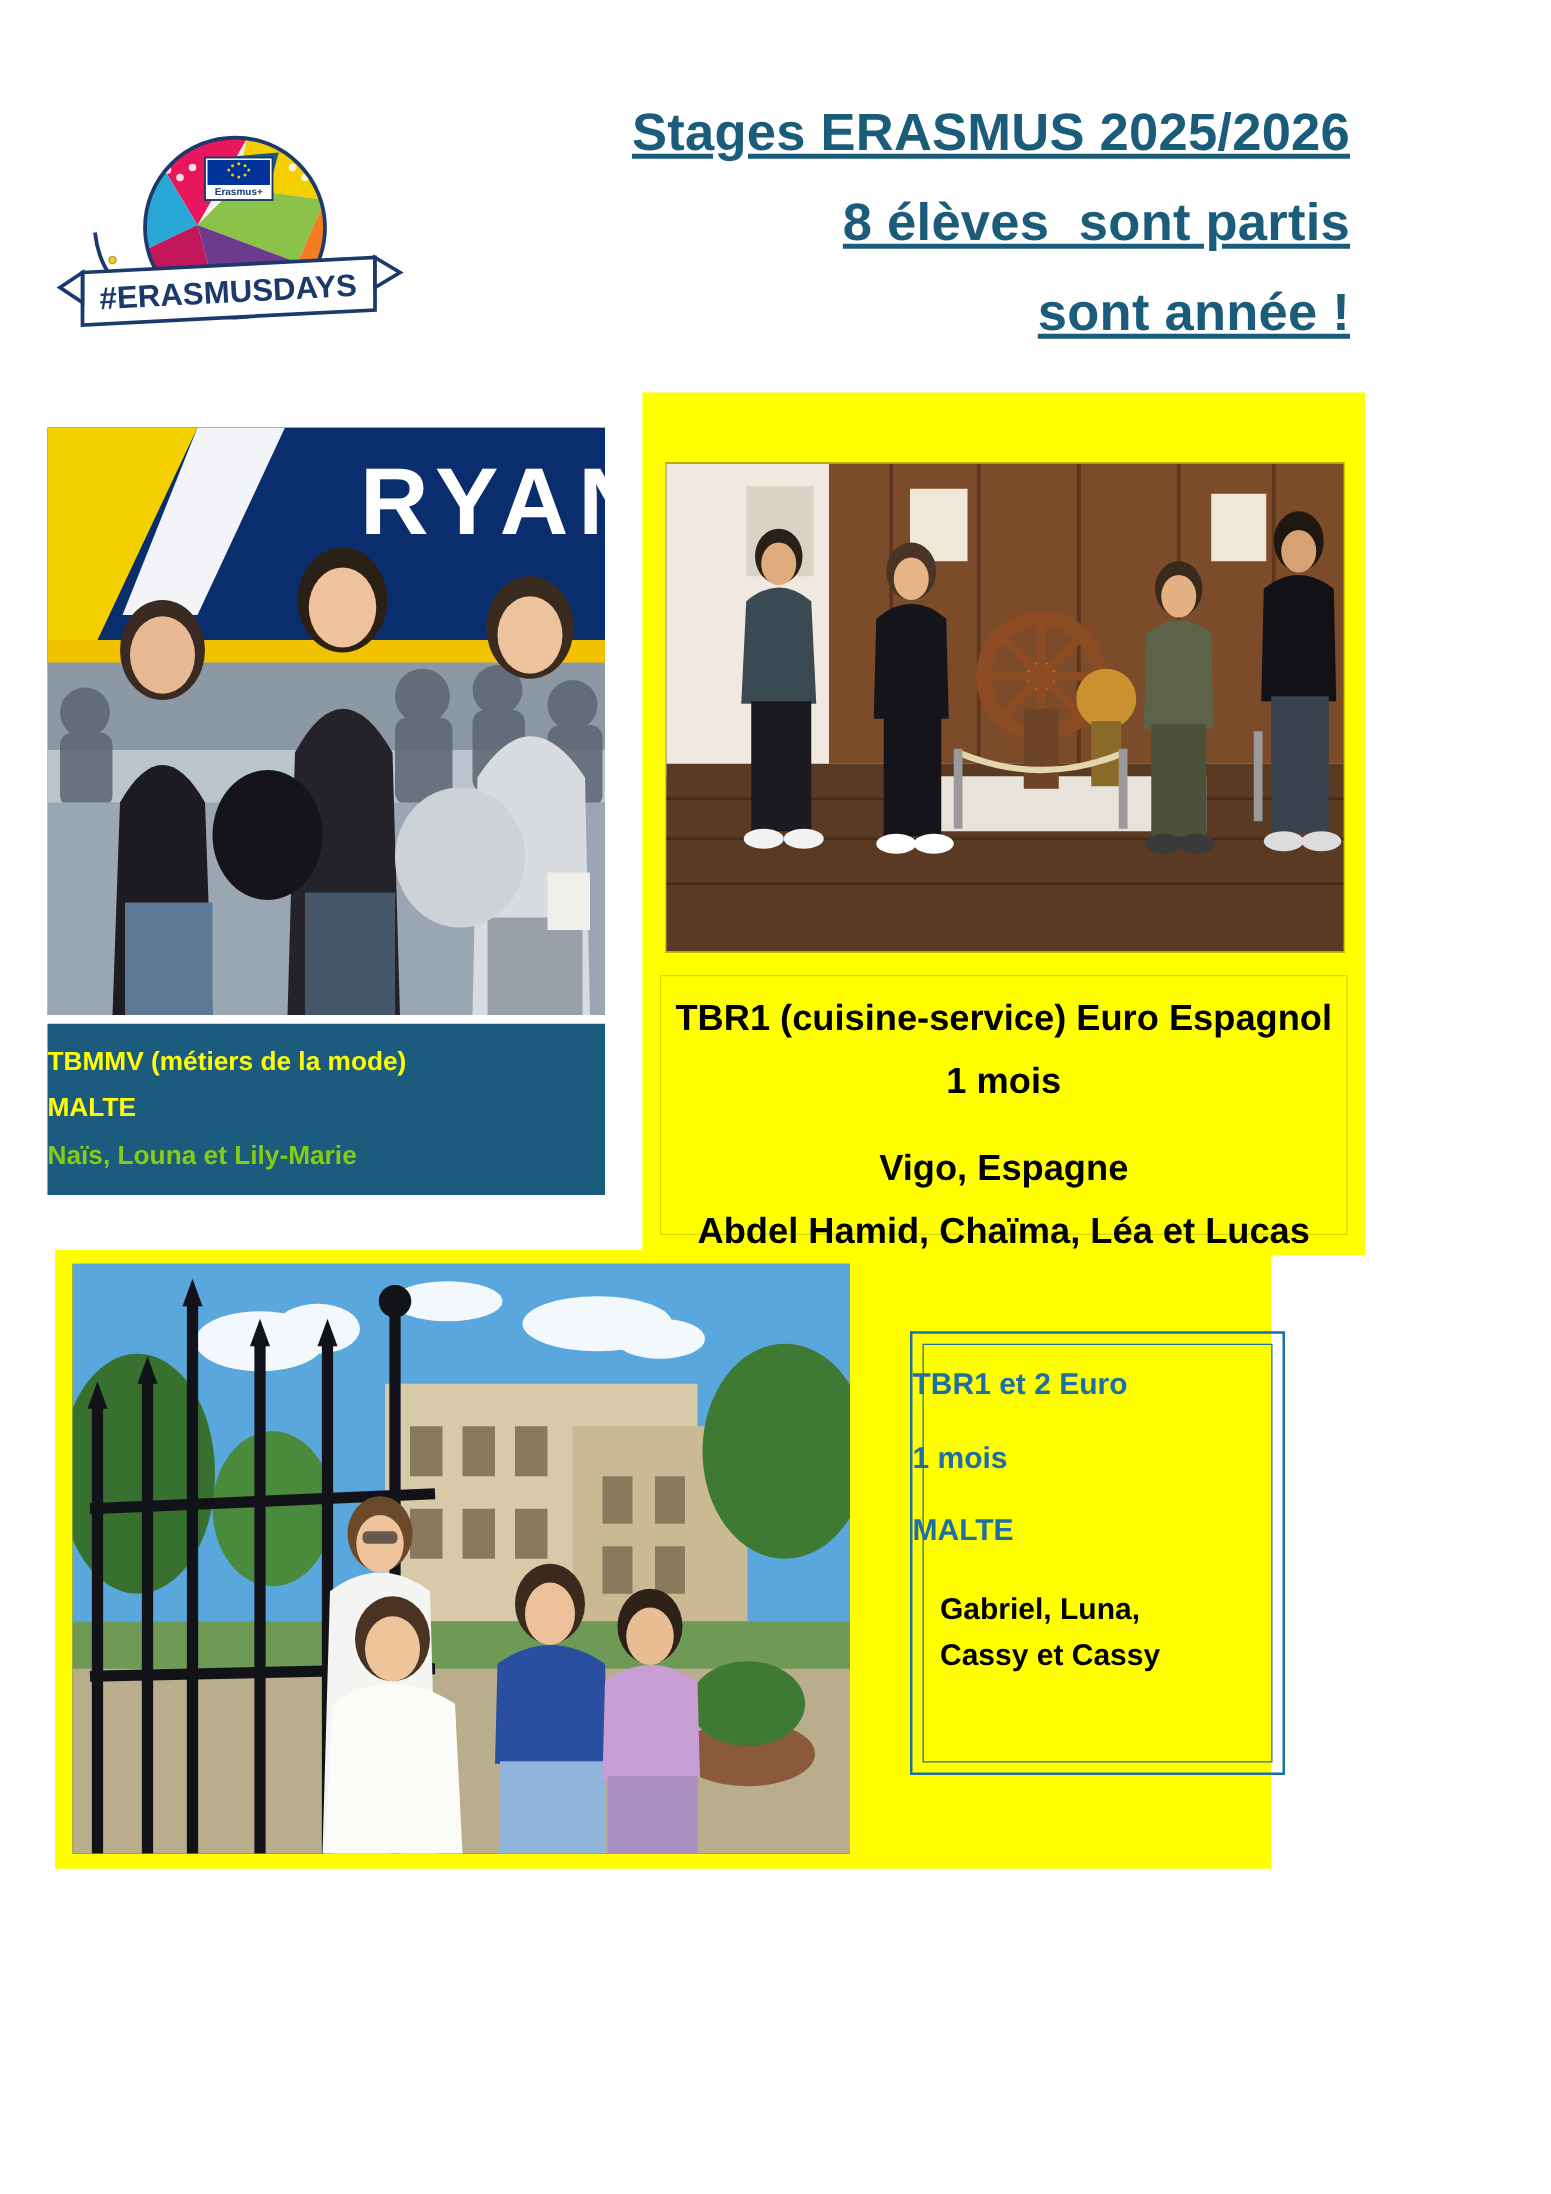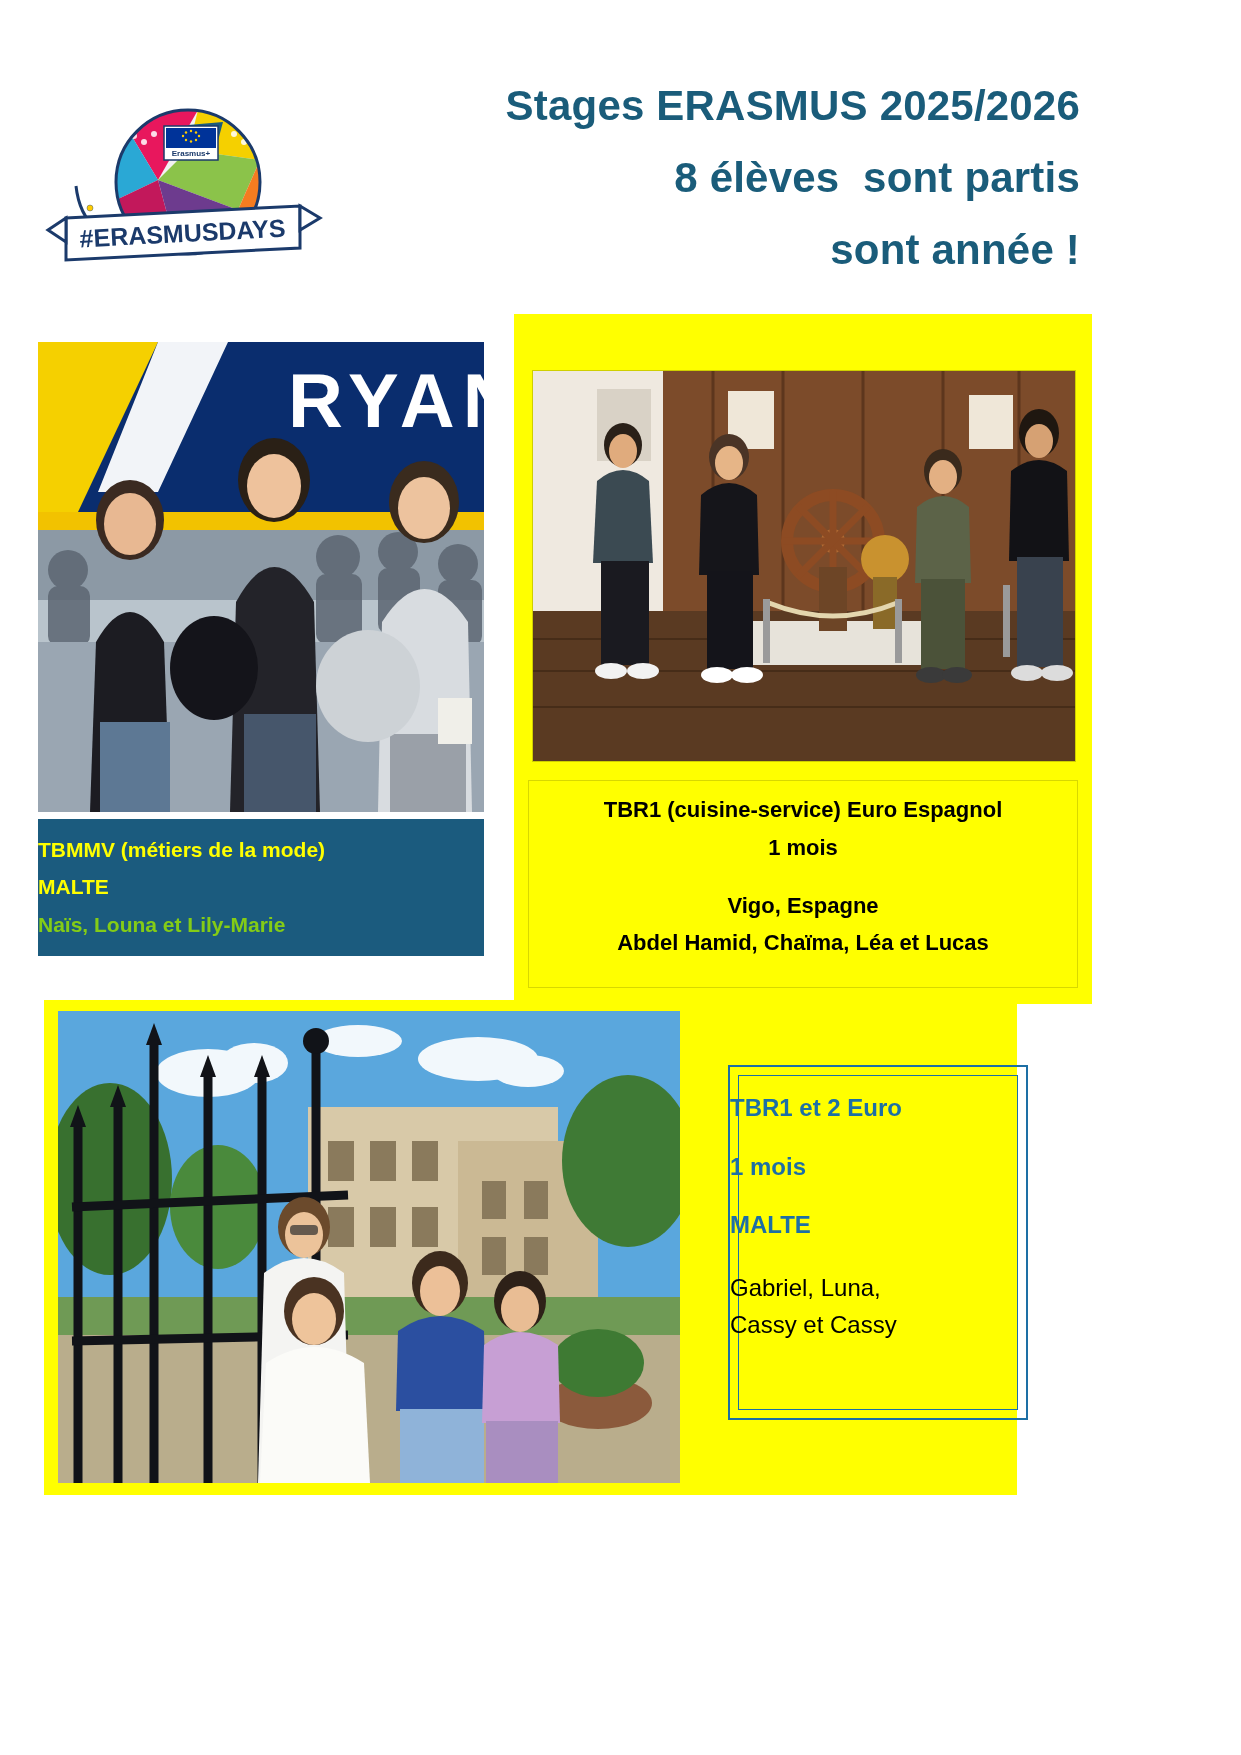--- a/index.html
+++ b/index.html
@@ -37,21 +37,21 @@
     left: 280px;
     top: 70px;
     width: 800px;
     text-align: right;
     color: #1a5c7a;
     font-weight: bold;
     font-size: 42px;
     line-height: 1.72;
     letter-spacing: 0.2px;
   }
-  .title-line { display: block; white-space: pre; }
+  .title-line { display: block; white-space: pre; text-decoration: underline; }
 
   
   .block { position: absolute; box-sizing: border-box; }
 
   
   #block-mode {
     left: 20px;
     top: 330px;
     width: 482px;
     height: 660px;
@@ -102,21 +102,21 @@
     border: 1px solid #cfcf00;
   }
   #block-vigo .caption {
     position: absolute;
     left: 14px;
     top: 466px;
     width: 550px;
     height: 208px;
     color: #000000;
     font-weight: bold;
-    font-size: 22px;
+    font-size: 29px;
     line-height: 1.72;
     text-align: center;
     border: 1px solid #d8d800;
     box-sizing: border-box;
     padding-top: 10px;
   }
   #block-vigo .caption .gap { display:block; height: 20px; }
 
   
   #block-malte {
@@ -158,25 +158,26 @@
     font-weight: bold;
     font-size: 24px;
     line-height: 1.28;
     margin-bottom: 28px;
     position: relative;
     z-index: 2;
   }
   #block-malte .caption .l-black {
     display: block;
     color: #000000;
-    font-weight: normal;
+    font-weight: bold;
     font-size: 24px;
     line-height: 1.55;
     position: relative;
     z-index: 2;
+    margin-left: 22px;
   }
 
   
   .photo svg { display: block; width: 100%; height: 100%; }
 </style>
 </head>
 <body>
 
 <div class="header">
 

